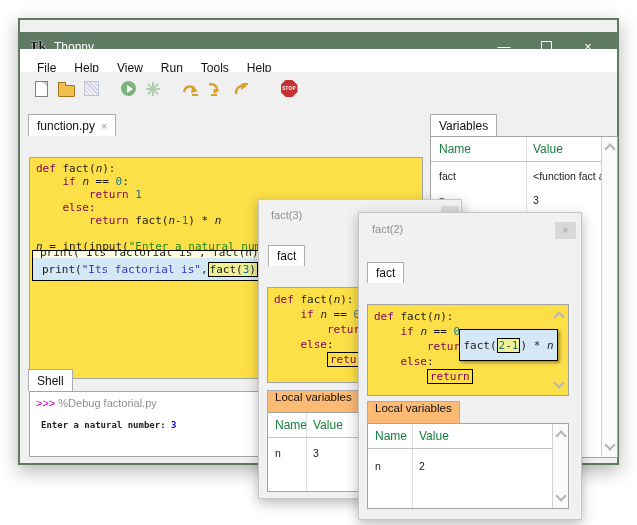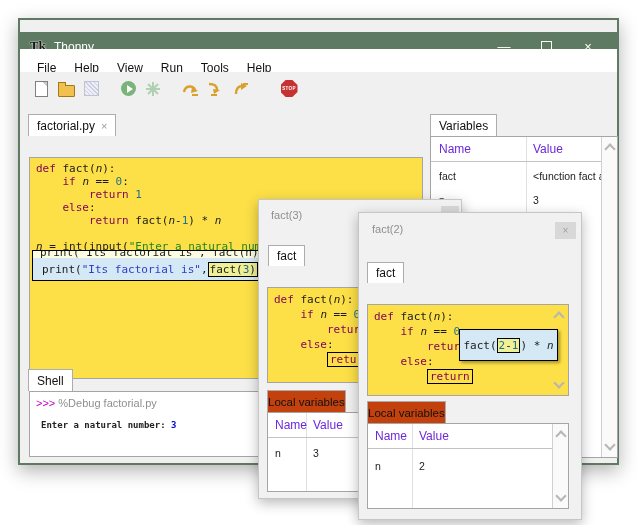--- a/index.html
+++ b/index.html
@@ -66,36 +66,36 @@
   
   .chev{position:absolute;width:6px;height:6px;border-right:2px solid #b6b6b6;border-bottom:2px solid #b6b6b6;}
   .chev.up{transform:rotate(-135deg);} .chev.down{transform:rotate(45deg);}
   .chev.left{transform:rotate(135deg);} .chev.right{transform:rotate(-45deg);}
   .sb-v{position:absolute;background:#fafafa;border-left:1px solid #d0d0d0;}
   .sb-h{position:absolute;background:#f7f7f7;border:1px solid #d9d9d9;box-sizing:border-box;}
 
   
   .tbl-head{position:absolute;top:0;left:0;right:0;height:24px;border-bottom:1px solid #c3c3c3;font-size:12px;color:#111;}
   .tbl-sep{position:absolute;top:0;bottom:0;width:1px;background:#e0e0e0;}
-  .tbl-cell{position:absolute;top:5px;font-size:12px;color:#6d28d9;}
+  .tbl-cell{position:absolute;top:5px;font-size:12px;color:#15803d;}
   .tbl-row-cell{position:absolute;font-size:10.5px;color:#222;}
 
   
   .shell-line1{position:absolute;left:6px;top:5px;font-family:Liberation Sans, sans-serif;font-size:11px;white-space:pre;}
   .shell-io{position:absolute;left:11px;top:28px;font-family:"DejaVu Sans Mono",monospace;
     font-size:9px;font-weight:bold;white-space:pre;color:#222;}
 
   
   .popup{position:absolute;background:#f1f1f1;border:1px solid #c6c6c6;box-sizing:border-box;
     box-shadow:0 4px 12px rgba(0,0,0,.28);}
   .popup-title{position:absolute;font-size:11px;color:#8f8f8f;}
   .popup-close{position:absolute;background:#d8d8d8;color:#a0a0a0;font-size:10px;
     display:flex;align-items:center;justify-content:center;}
-  .locals-tab{position:absolute;height:22px;background:#c2410c;border:1px solid #acacac;border-bottom:none;
-    display:flex;align-items:center;padding:0 0;font-size:11.5px;color:#111;z-index:3;box-sizing:border-box;}
+  .locals-tab{position:absolute;height:22px;background:#fdba74;border:1px solid #acacac;border-bottom:none;
+    display:flex;padding:0 7px;font-size:11.5px;color:#111;z-index:3;box-sizing:border-box;}
 </style>
 </head>
 <body>
 
 <div class="page">
 
   <div class="main-window">
 
     <div class="titlebar">
       <span class="tb-logo">Tk</span>
@@ -165,21 +165,21 @@
           </svg>
       </div>
       <div class="tb-gap"></div>
         <div class="tb-gap"></div>
       <div class="tb-ic">
         <div class="icon-stop">STOP</div>
       </div>
     </div>
 
     <div class="tab" style="left:8px;top:94px;">
-      <span>factorial.py</span>
+      <span>function.py</span>
       <span class="x">×</span>
     </div>
     <div class="panel-box editor-bg code" style="left:9px;top:116px;width:394px;height:222px;">
       <div style="padding:4px 0 0 6px;">
         <div class="cl"><span class="tk-kw">def</span><span class="tk-p"> fact(</span><span class="tk-var">n</span><span class="tk-p">):</span></div>
         <div class="cl"><span class="tk-p">    </span><span class="tk-kw">if</span><span class="tk-p"> </span><span class="tk-var">n</span><span class="tk-p"> == </span><span class="tk-num">0</span><span class="tk-p">:</span></div>
         <div class="cl"><span class="tk-p">        </span><span class="tk-kw">return</span><span class="tk-p"> </span><span class="tk-num">1</span></div>
         <div class="cl"><span class="tk-p">    </span><span class="tk-kw">else</span><span class="tk-p">:</span></div>
         <div class="cl"><span class="tk-p">        </span><span class="tk-kw">return</span><span class="tk-p"> fact(</span><span class="tk-var">n</span><span class="tk-p">-</span><span class="tk-num">1</span><span class="tk-p">) * </span><span class="tk-var">n</span></div>
         <div class="cl">&nbsp;</div>

